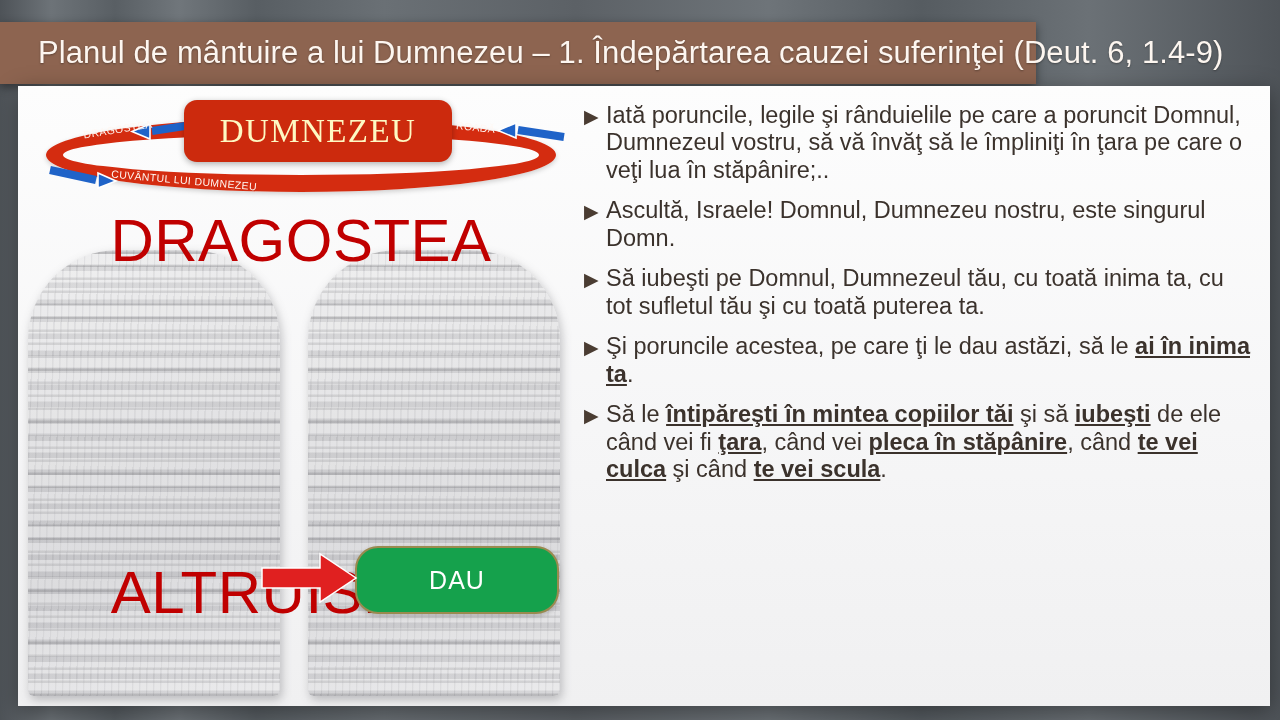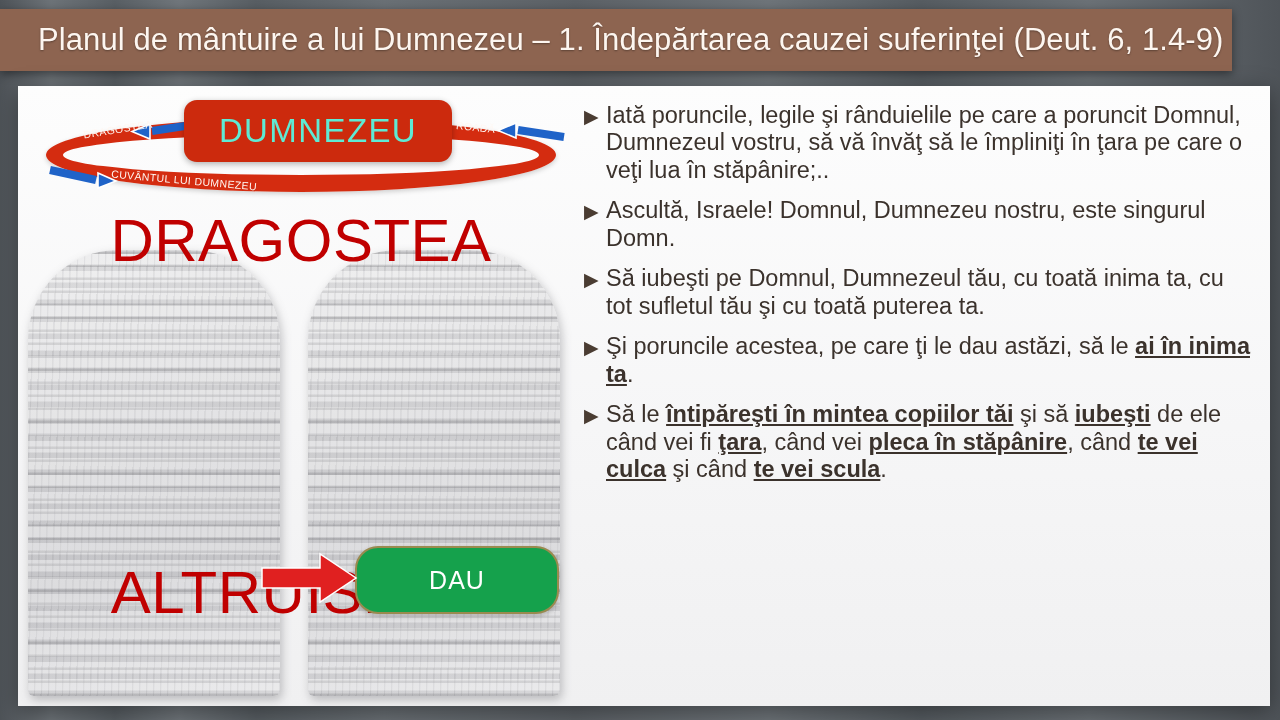--- a/index.html
+++ b/index.html
@@ -8,21 +8,21 @@
     font-family:"Liberation Sans", sans-serif;
     background:#5b6065;
   }
   #slide{
     position:relative;width:1280px;height:720px;
     background:
       linear-gradient(90deg,#4e5358 0%,#6d7378 4%,#595f64 9%,#70767b 14%,#585e63 20%,#6a7075 30%,#5c6166 45%,#6e7479 60%,#565c61 72%,#6b7176 85%,#4f5459 100%);
   }
   
   #titlebar{
-    position:absolute;left:0;top:9px;width:1232px;height:62px;
+    position:absolute;left:0;top:22px;width:1036px;height:62px;
     background:#8d6450;
     box-shadow:0 3px 9px rgba(0,0,0,.45);
   }
   #title{
     position:absolute;left:38px;top:50%;transform:translateY(-50%);
     color:#fdf6f0;font-size:31px;letter-spacing:.1px;white-space:nowrap;
     text-shadow:0 1px 2px rgba(0,0,0,.35);
     font-family:"Liberation Sans", sans-serif;font-weight:400;
   }
   
@@ -42,22 +42,22 @@
     box-sizing:border-box;
     box-shadow:0 2px 5px rgba(0,0,0,.18);
   }
   #god-box{
     position:absolute;left:156px;top:4px;width:268px;height:62px;
     background:#cc2a0d;border-radius:13px;
     box-shadow:0 2px 6px rgba(0,0,0,.3);
     display:flex;align-items:center;justify-content:center;
   }
   #god-box span{
-    color:#5eead4;font-size:33px;letter-spacing:1.4px;
-    font-family:Liberation Sans, sans-serif;
+    color:#fef9c3;font-size:33px;letter-spacing:1.4px;
+    font-family:Liberation Serif, serif;
   }
   .cyc-label{
     position:absolute;color:#fff7f2;font-size:10.5px;letter-spacing:.4px;
     white-space:nowrap;font-family:"Liberation Sans", sans-serif;
   }
   #lbl-dragostea{left:55px;top:27px;transform:rotate(-9deg);}
   #lbl-roada{left:428px;top:25px;transform:rotate(6deg);}
   #lbl-cuvant{left:83px;top:78px;transform:rotate(5deg);}
   .arw{position:absolute;}
   

